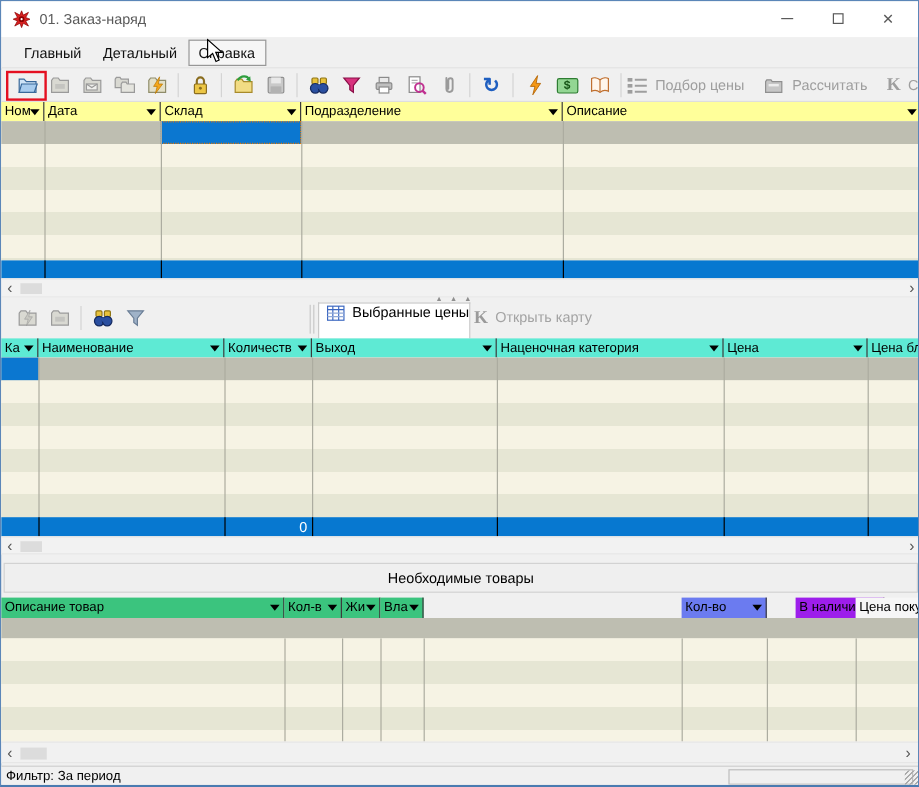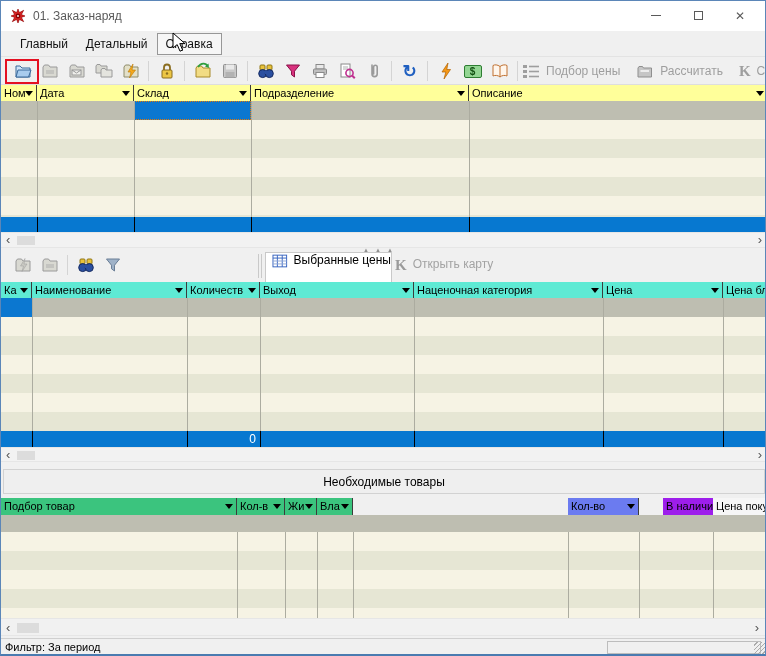--- a/index.html
+++ b/index.html
@@ -408,21 +408,21 @@
     <span class="sb-arrow" style="left:5px">‹</span>
     <span class="sb-thumb" style="left:16px;width:18px"></span>
     <span class="sb-arrow" style="right:5px">›</span>
   </div>
 
   <div class="gtitle">
       <span>Необходимые товары</span>
     </div>
 
   <div class="hdr t3h">
-    <div class="hc c1"><span>Подбор товар</span><span class="dd"></span></div>
+    <div class="hc c1"><span>Описание товар</span><span class="dd"></span></div>
     <div class="hc c2"><span>Кол-в</span><span class="dd"></span></div>
     <div class="hc c3"><span>Жи</span><span class="dd"></span></div>
     <div class="hc c4"><span>Вла</span><span class="dd"></span></div>
     <div class="hc c6"><span>Кол-во</span><span class="dd"></span></div>
     <div class="hc c7"><span>В наличии</span><span class="dd"></span></div>
     <div class="hc c8"><span>Цена покупн</span></div>
   </div>
 
   <div class="t3body">
     <div class="cur-row"></div>

